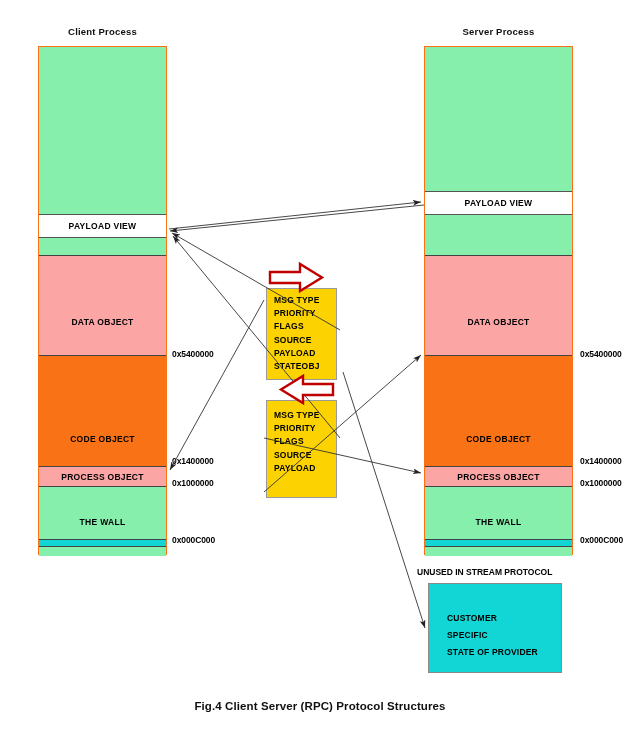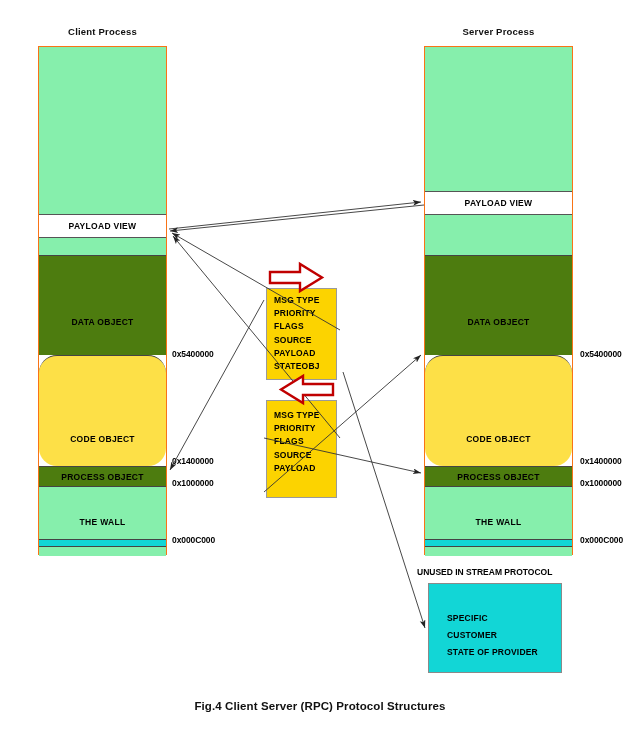--- a/index.html
+++ b/index.html
@@ -17,22 +17,22 @@
 
   .mem-col{position:absolute;border:1px solid #f97316;box-sizing:border-box;}
   .seg{
     position:absolute;left:0;right:0;box-sizing:border-box;
     display:flex;align-items:center;justify-content:center;
     font-size:8.5px;font-weight:bold;color:#000;letter-spacing:.3px;
     white-space:nowrap;
   }
   .seg.yellow{background:#86efac;}
   .seg.white{background:#ffffff;border-top:1px solid #555;border-bottom:1px solid #555;}
-  .seg.teal{background:#4d7c0f;}
-  .seg.darkteal{background:#fde047;border-radius:18px;}
+  .seg.teal{background:#fca5a5;}
+  .seg.darkteal{background:#f97316;}
   .seg.cyan{background:#12D6D6;}
   .seg.line-top{border-top:1px solid #444;}
   .seg.line-bottom{border-bottom:1px solid #444;}
 
   .addr{
     position:absolute;font-size:8.5px;font-weight:bold;color:#000;
     white-space:nowrap;letter-spacing:-.1px;
   }
 
   .msg-box{
@@ -116,22 +116,22 @@
   <div class="msg-box" style="left:266px;top:400px;width:71px;height:98px;padding-top:8px;">
     <div class="f">MSG TYPE</div>
     <div class="f">PRIORITY</div>
     <div class="f">FLAGS</div>
     <div class="f">SOURCE</div>
     <div class="f">PAYLOAD</div>
   </div>
 
   <div class="note" style="left:417px;top:567px;">UNUSED IN STREAM PROTOCOL</div>
   <div class="cust-box" style="left:428px;top:583px;width:134px;height:90px;">
+    <div class="f">CUSTOMER</div>
     <div class="f">SPECIFIC</div>
-    <div class="f">CUSTOMER</div>
     <div class="f">STATE OF PROVIDER</div>
   </div>
 
   <div class="caption" style="left:0;top:700px;width:640px;text-align:center;">Fig.4 Client Server (RPC) Protocol Structures</div>
 
   <svg class="overlay" viewBox="0 0 640 750">
     <defs>
       <marker id="ah" markerWidth="10" markerHeight="10" refX="9" refY="3.2" orient="auto" markerUnits="strokeWidth">
         <path d="M0,0 L9,3.2 L0,6.4 L2.2,3.2 z" fill="#222"></path>
       </marker>

